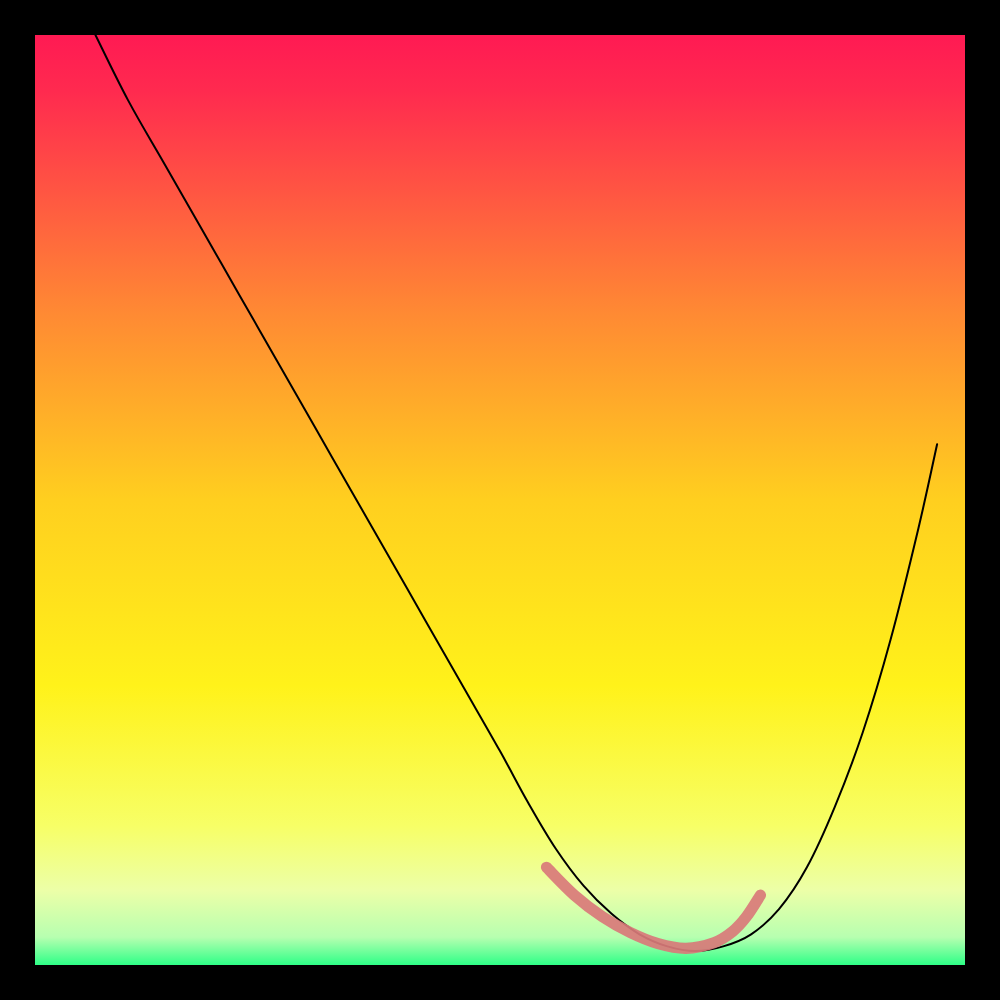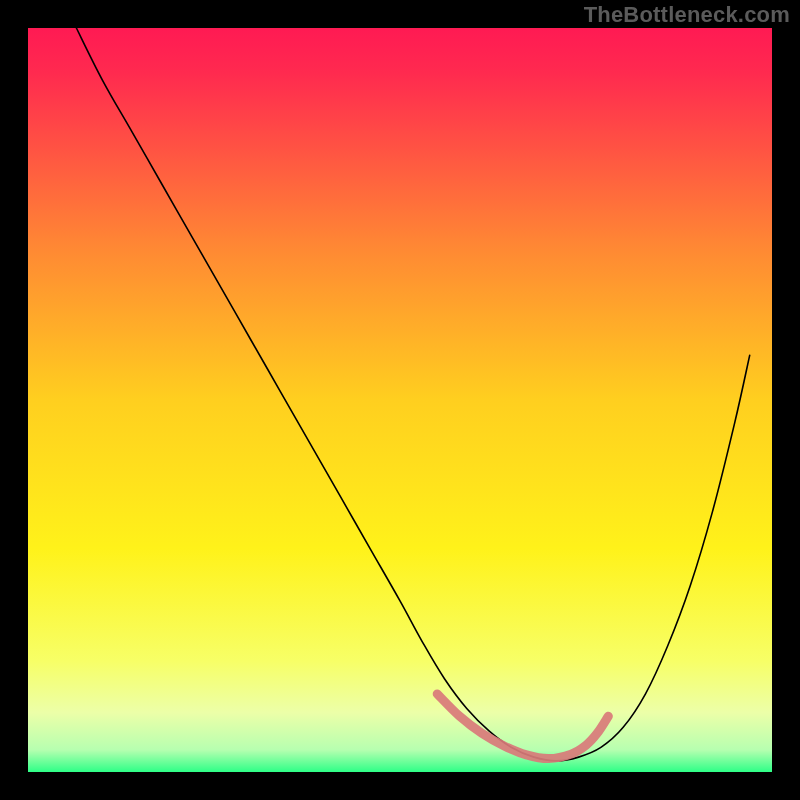--- a/index.html
+++ b/index.html
@@ -58,14 +58,13 @@
             <stop offset="92%" stop-color="#ecffa8"></stop>
             <stop offset="97%" stop-color="#b7ffb0"></stop>
             <stop offset="100%" stop-color="#2eff87"></stop>
           </linearGradient>
       </defs>
       <rect x="0" y="0" width="744" height="744" fill="url(#bg-grad)"></rect>
       <path id="series-curve" fill="none" d="M 48.36 0.00 C 53.05 9.37, 64.36 33.33, 74.40 52.08 C 84.44 70.83, 93.45 85.41, 104.16 104.16 C 114.87 122.91, 123.21 137.49, 133.92 156.24 C 144.63 174.99, 152.97 189.57, 163.68 208.32 C 174.39 227.07, 182.73 241.65, 193.44 260.40 C 204.15 279.15, 212.49 293.73, 223.20 312.48 C 233.91 331.23, 242.25 345.81, 252.96 364.56 C 263.67 383.31, 272.01 397.89, 282.72 416.64 C 293.43 435.39, 301.77 449.97, 312.48 468.72 C 323.19 487.47, 331.53 502.05, 342.24 520.80 C 352.95 539.55, 362.63 556.14, 372.00 572.88 C 381.37 589.62, 386.28 599.74, 394.32 613.80 C 402.36 627.86, 408.60 638.95, 416.64 651.00 C 424.68 663.05, 430.92 671.39, 438.96 680.76 C 447.00 690.13, 453.24 696.12, 461.28 703.08 C 469.32 710.04, 475.56 714.76, 483.60 719.45 C 491.64 724.14, 497.88 726.71, 505.92 729.12 C 513.96 731.53, 520.20 732.84, 528.24 732.84 C 536.28 732.84, 542.52 731.53, 550.56 729.12 C 558.60 726.71, 564.84 724.80, 572.88 719.45 C 580.92 714.09, 587.16 709.00, 595.20 699.36 C 603.24 689.72, 609.48 680.61, 617.52 665.88 C 625.56 651.15, 631.80 636.94, 639.84 617.52 C 647.88 598.10, 654.12 582.11, 662.16 558.00 C 670.20 533.89, 676.44 513.06, 684.48 483.60 C 692.52 454.14, 700.10 422.44, 706.80 394.32 C 713.50 366.20, 719.00 339.41, 721.68 327.36" stroke="#000000" stroke-width="1.6" stroke-linecap="round" stroke-linejoin="round"></path>
       <path id="series-highlight" fill="none" d="M 409.20 665.88 C 413.22 669.90, 423.48 681.10, 431.52 688.20 C 439.56 695.30, 445.80 699.96, 453.84 705.31 C 461.88 710.67, 468.12 714.08, 476.16 717.96 C 484.20 721.84, 490.44 724.61, 498.48 726.89 C 506.52 729.16, 512.76 730.74, 520.80 730.61 C 528.84 730.47, 536.42 728.55, 543.12 726.14 C 549.82 723.73, 553.31 720.97, 558.00 717.22 C 562.69 713.47, 565.14 710.53, 569.16 705.31 C 573.18 700.09, 578.31 691.28, 580.32 688.20" stroke="#d97a7a" stroke-width="9" stroke-linecap="round" stroke-linejoin="round" opacity="0.92"></path>
     </svg>
   </div>
-  <div class="watermark">TheBottleneck.com</div>
 </div>
 
 </body></html>

